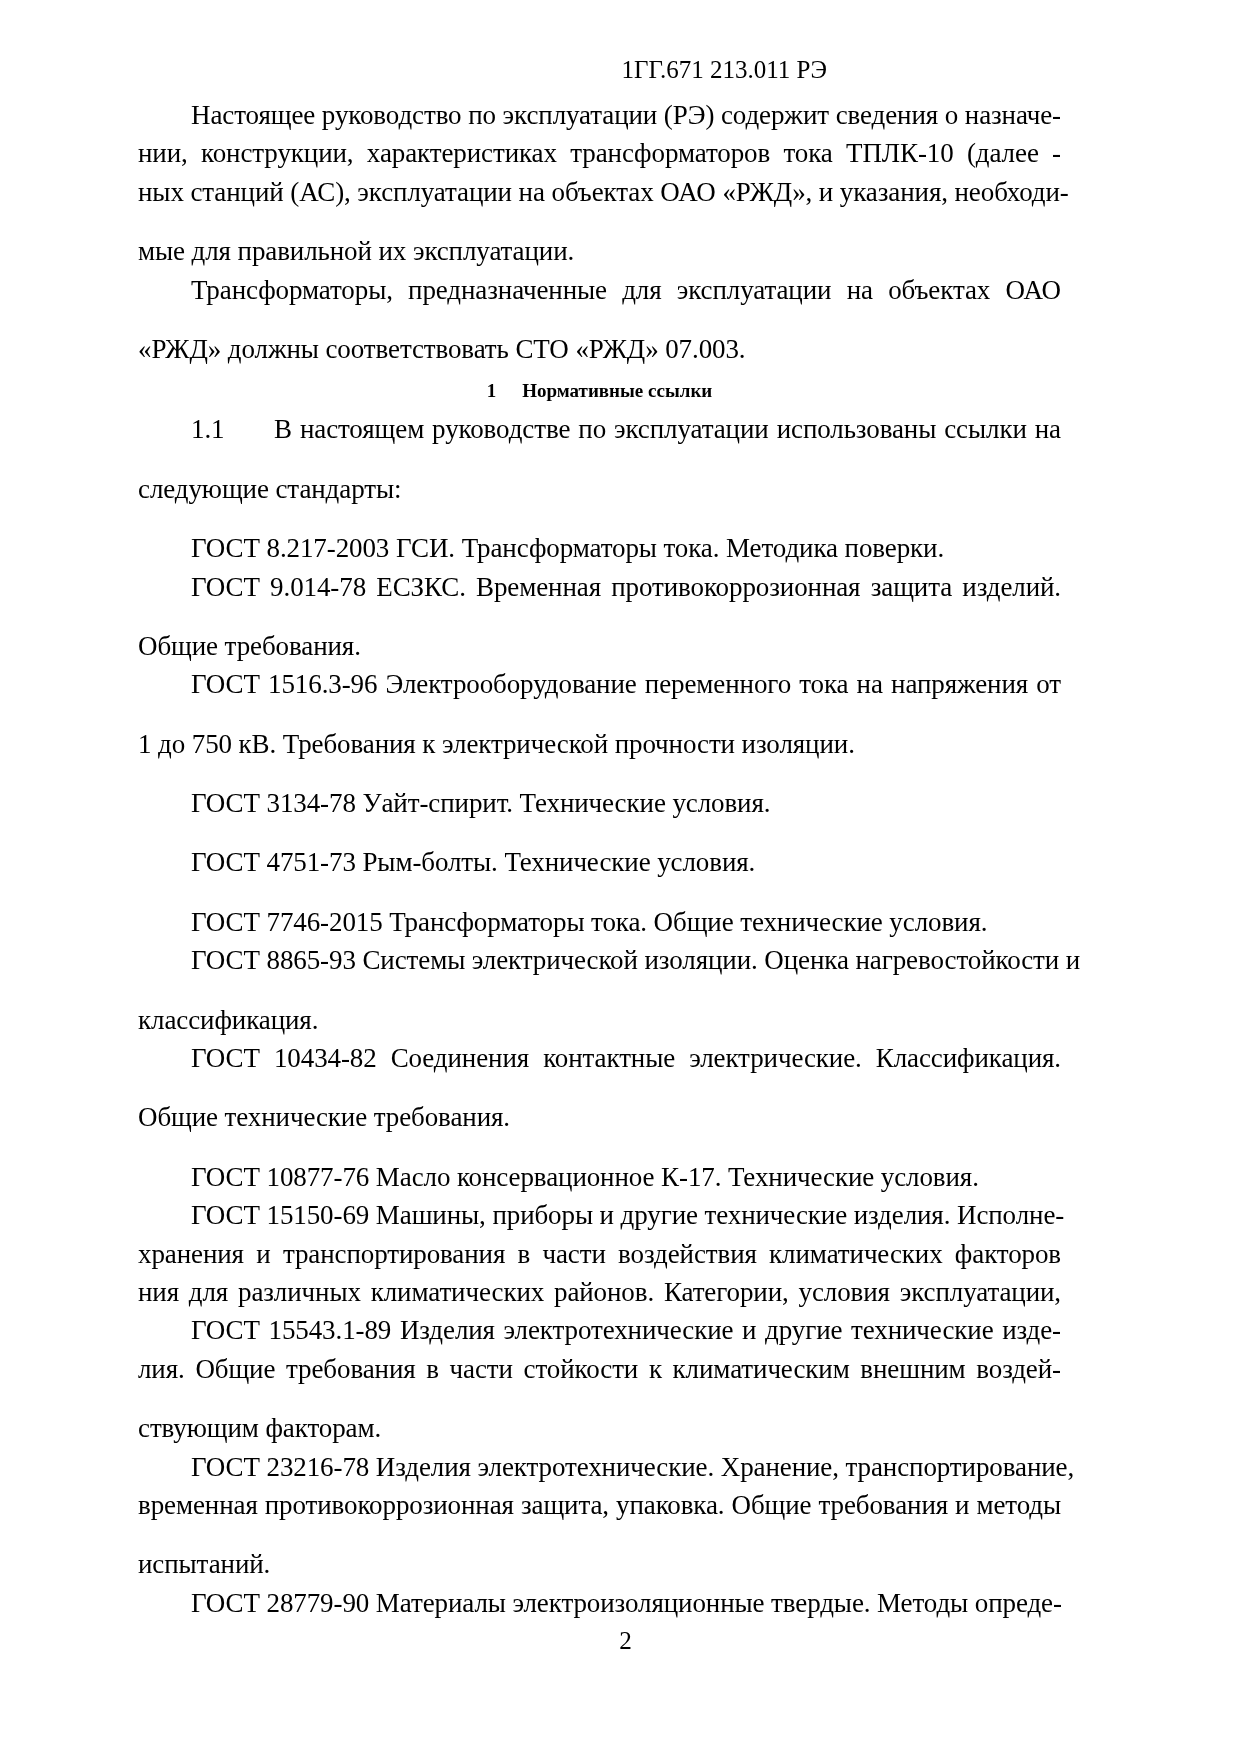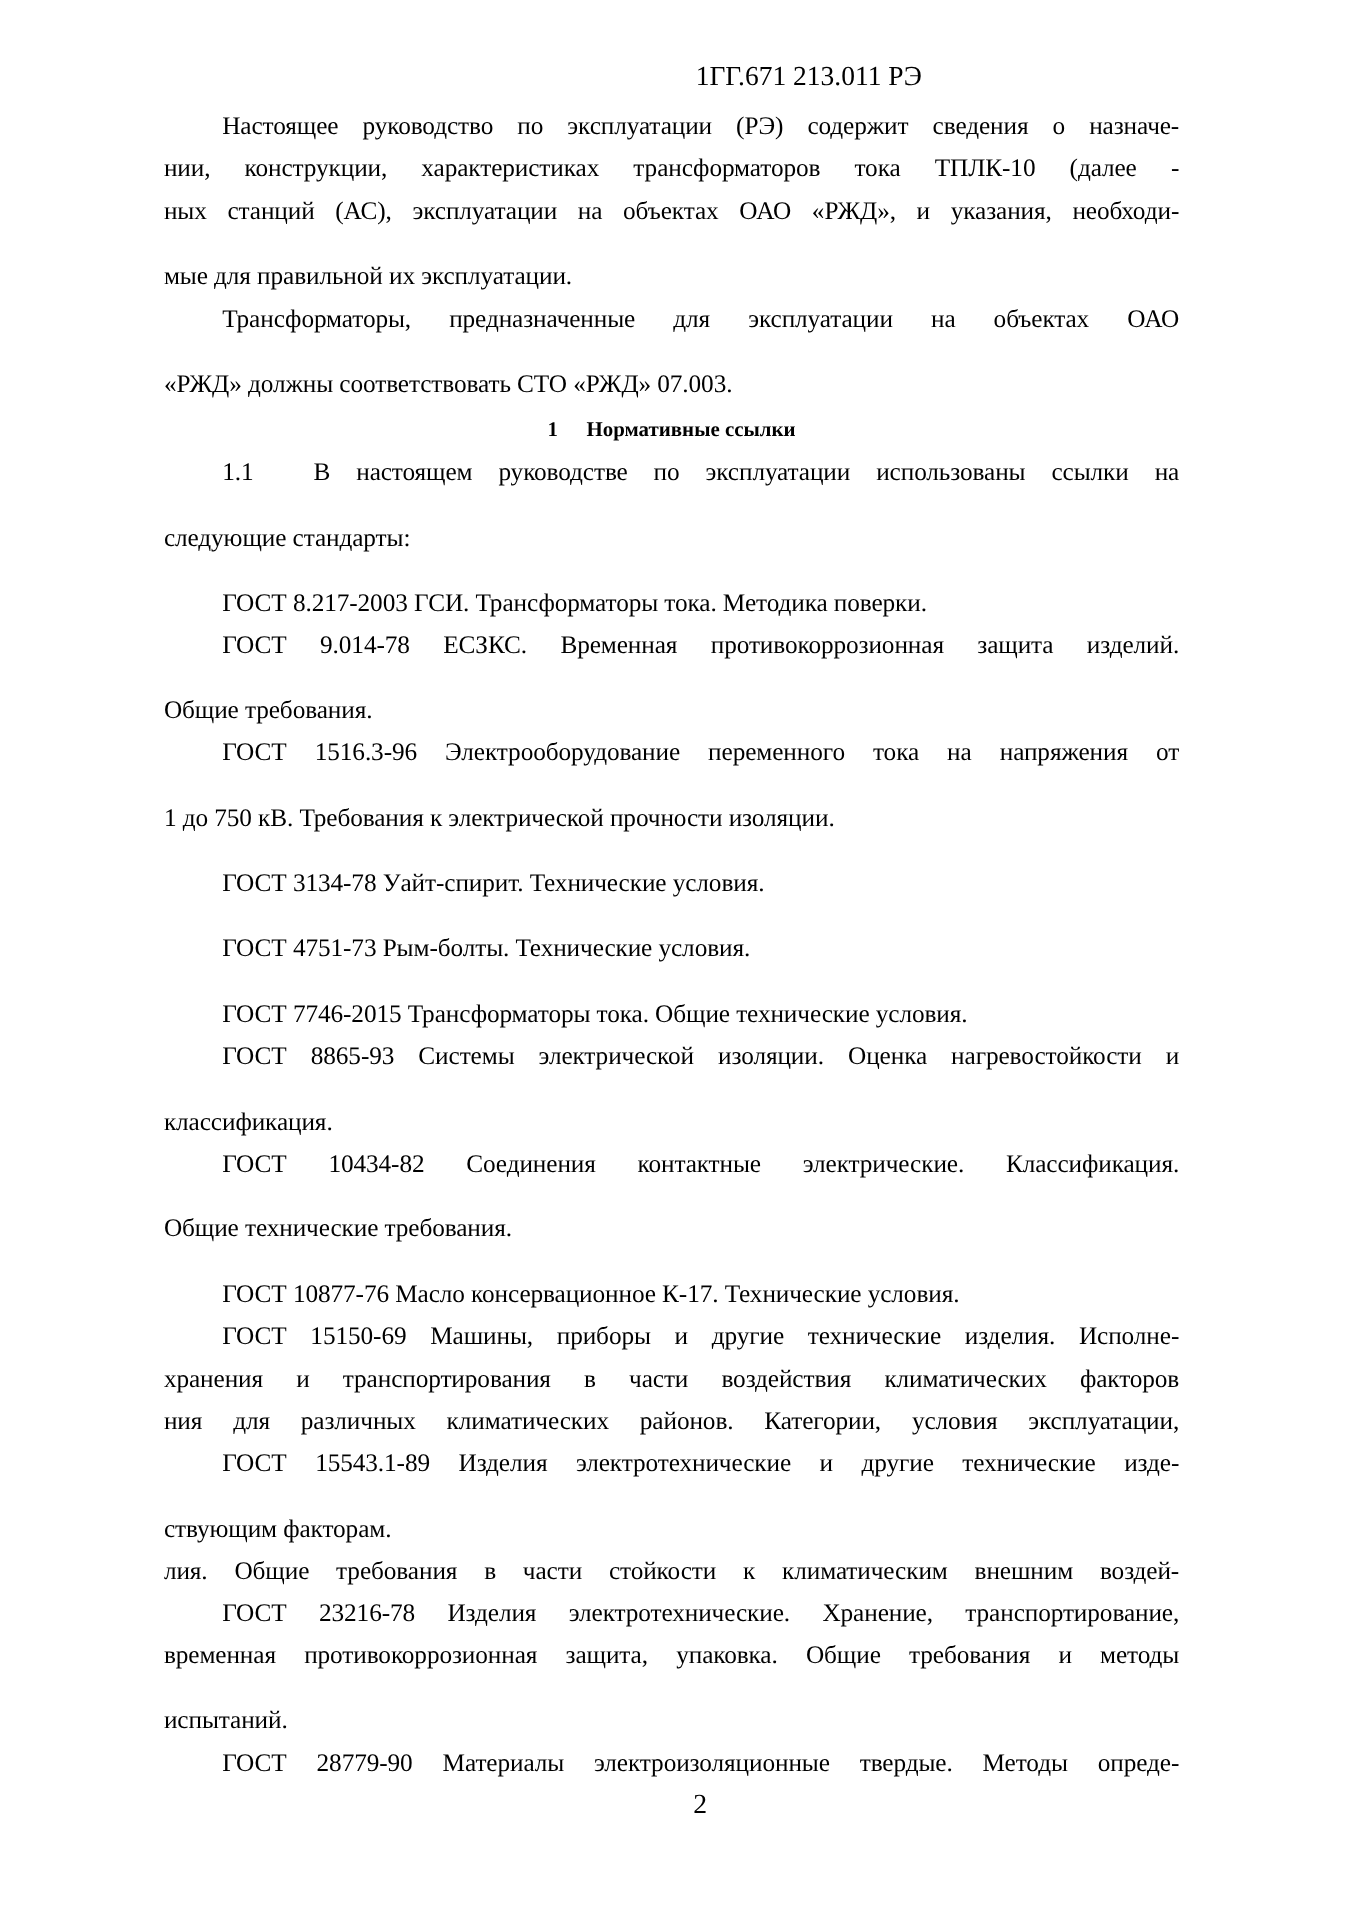--- a/index.html
+++ b/index.html
@@ -10,21 +10,21 @@
     body {
       width: 1241px;
       height: 1755px;
       position: relative;
       overflow: hidden;
       font-family: "Liberation Serif", "DejaVu Serif", serif;
       color: #000000;
     }
     .page {
       position: absolute;
-      left: 16px; top: 0;
+      left: 5px; top: 0;
       width: 1007px;
       height: 1755px;
     }
     .doc-code {
       position: absolute;
       right: 185px;
       top: 55px;
       font-size: 25px;
       line-height: 30px;
       white-space: nowrap;
@@ -32,21 +32,21 @@
     .body {
       position: absolute;
       left: 133px;
       top: 96px;
       width: 923px;
     }
     .ln {
       display: block;
       height: 38.4px;
       line-height: 38.4px;
-      font-size: 23px;
+      font-size: 27px;
       white-space: nowrap;
       text-align: justify;
       text-align-last: justify;
       letter-spacing: -0.1px;
     }
     .ln.last {
       text-align-last: left;
       margin-top: 21px;
     }
     .ln.indent {
@@ -146,22 +146,22 @@
       <div>
         <span class="ln indent last">ГОСТ 10877-76 Масло консервационное К-17. Технические условия.</span>
       </div>
       <div>
         <span class="ln indent">ГОСТ 15150-69 Машины, приборы и другие технические изделия. Исполне-</span>
         <span class="ln">хранения и транспортирования в части воздействия климатических факторов</span>
         <span class="ln">ния для различных климатических районов. Категории, условия эксплуатации,</span>
       </div>
       <div>
         <span class="ln indent">ГОСТ 15543.1-89 Изделия электротехнические и другие технические изде-</span>
+        <span class="ln">лия. Общие требования в части стойкости к климатическим внешним воздей-</span>
         <span class="ln last">ствующим факторам.</span>
-        <span class="ln">лия. Общие требования в части стойкости к климатическим внешним воздей-</span>
       </div>
       <div>
         <span class="ln indent">ГОСТ 23216-78 Изделия электротехнические. Хранение, транспортирование,</span>
         <span class="ln">временная противокоррозионная защита, упаковка. Общие требования и методы</span>
         <span class="ln last">испытаний.</span>
       </div>
       <div>
         <span class="ln indent">ГОСТ 28779-90 Материалы электроизоляционные твердые. Методы опреде-</span>
       </div>
     </div>

